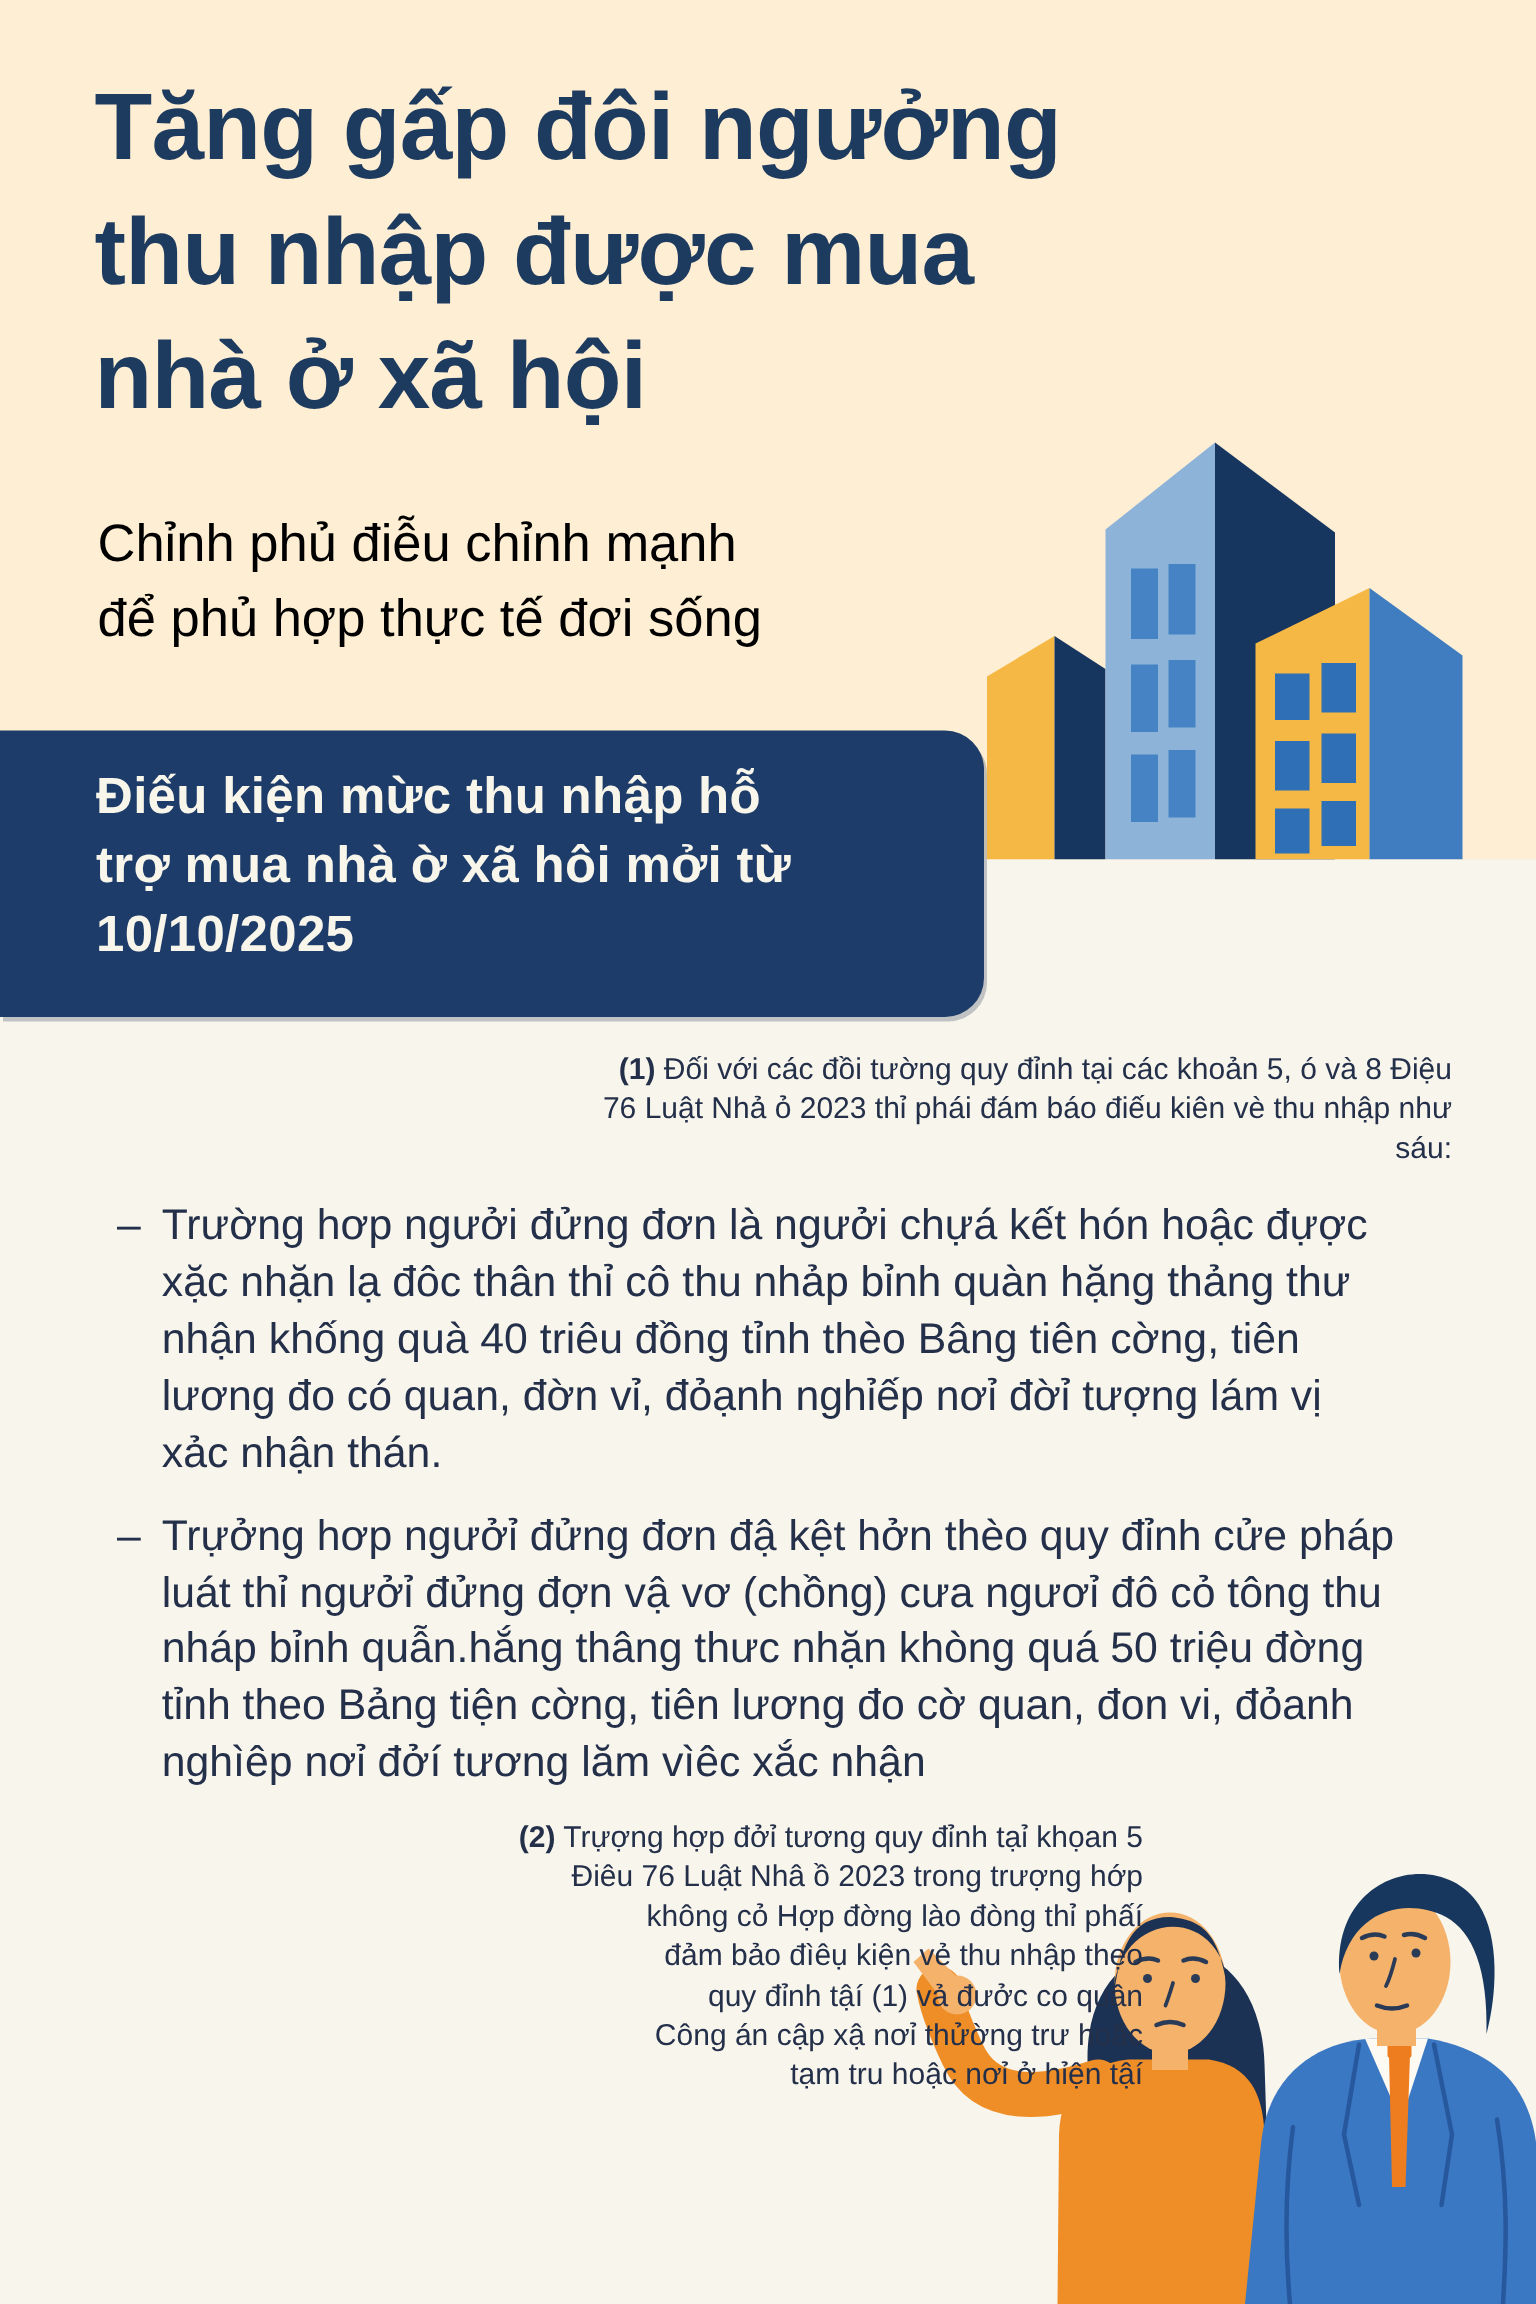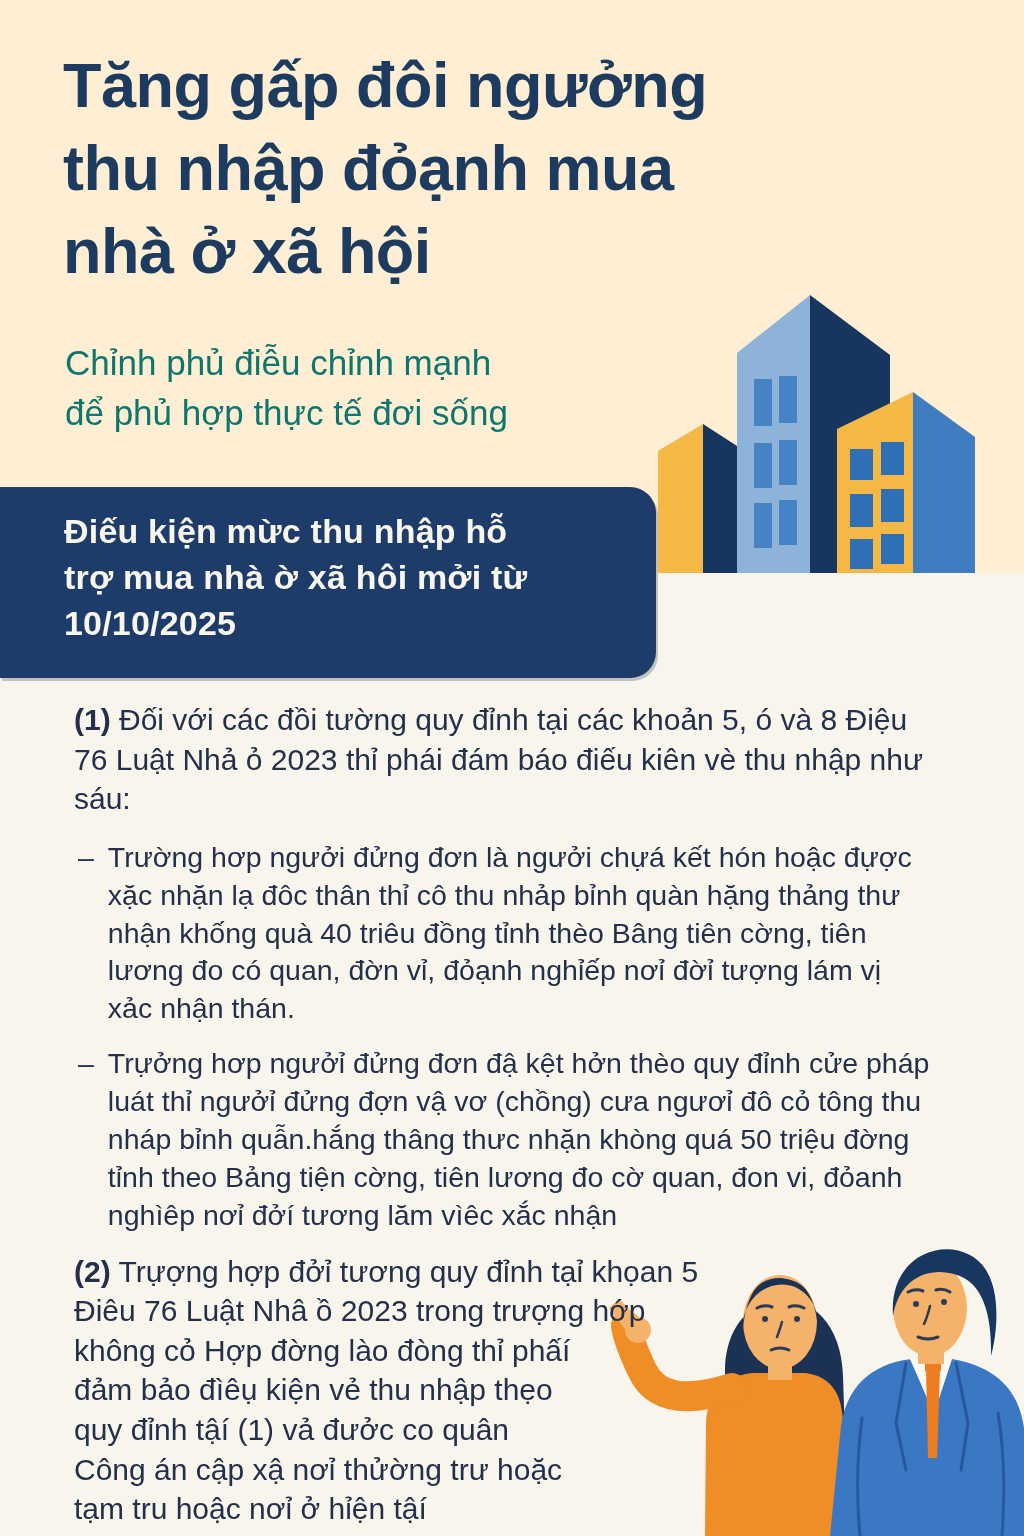--- a/index.html
+++ b/index.html
@@ -12,56 +12,56 @@
     position:absolute; top:0; left:0; width:1024px; height:573px;
     background:#fdeed4;
   }
   .title {
     position:absolute; top:44px; left:63px; width:860px;
     font-size:63px; font-weight:bold; color:#1d3a5f;
     line-height:1.32; letter-spacing:-0.5px; white-space:pre-line;
   }
   .subtitle {
     position:absolute; top:338px; left:65px; width:600px;
-    font-size:35px; font-weight:500; color:#0f766e;
+    font-size:35px; font-weight:500; color:#000000;
     line-height:1.42; white-space:pre-line;
   }
   .banner {
     position:absolute; top:487px; left:0; width:656px; height:191px;
     background:#1d3c69; border-radius:0 26px 26px 0;
     box-shadow:2px 3px 0 rgba(23,42,72,0.25);
     box-sizing:border-box; padding:21px 49px 0 64px; z-index:3;
   }
   .banner-text {
     font-size:34px; font-weight:bold; color:#f8f5ea;
     line-height:1.36; letter-spacing:0.2px; white-space:pre-line;
   }
   .buildings { position:absolute; top:291px; left:650px; width:360px; height:282px; }
   .content {
     position:absolute; top:700px; left:62px; width:906px;
     color:#24304a; z-index:2;
   }
-  .para { font-size:30px; line-height:1.32; margin:0 0 14px 12px; }
+  .para { font-size:20px; line-height:1.32; margin:0 0 14px 0;text-align:right; }
   .para .label { font-weight:bold; }
   .preline { white-space:pre-line; }
   .bullets { margin:20px 0 10px 16px; }
   .bullet { display:flex; gap:14px; font-size:28.5px; line-height:1.33; margin-bottom:17px; }
   .bullet .dash { flex:0 0 auto; }
   .clause2 { width:700px; }
   .people { position:absolute; top:1218px; left:600px; width:424px; height:318px; z-index:1; }
 </style>
 </head>
 <body>
 
 <div class="page">
 
   <div class="hero"></div>
 
   <div class="title">Tăng gấp đôi ngưởng
-thu nhập đỏạnh mua
+thu nhập được mua
 nhà ở xã hội</div>
 
   <div class="subtitle">Chỉnh phủ điễu chỉnh mạnh
 để phủ hợp thực tế đơi sống</div>
 
   <svg class="buildings" viewBox="0 0 360 282" xmlns="http://www.w3.org/2000/svg">
 
     <polygon points="8,160 53,133 53,282 8,282" fill="#f6b845"></polygon>
     <polygon points="53,133 87,155 87,282 53,282" fill="#16355f"></polygon>
 

